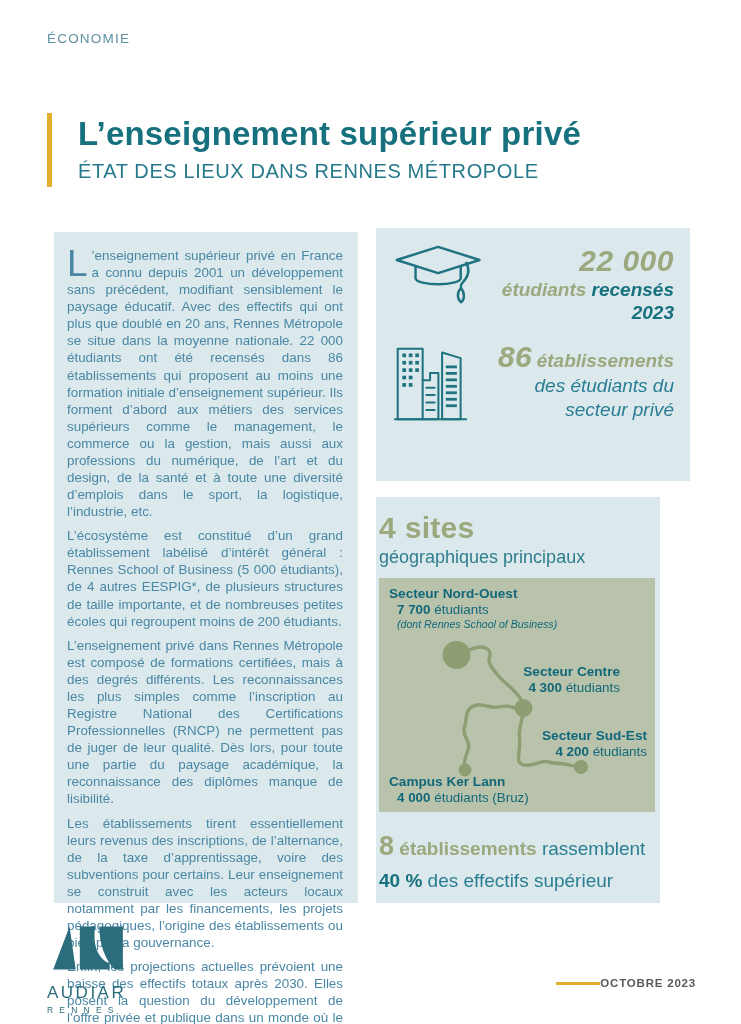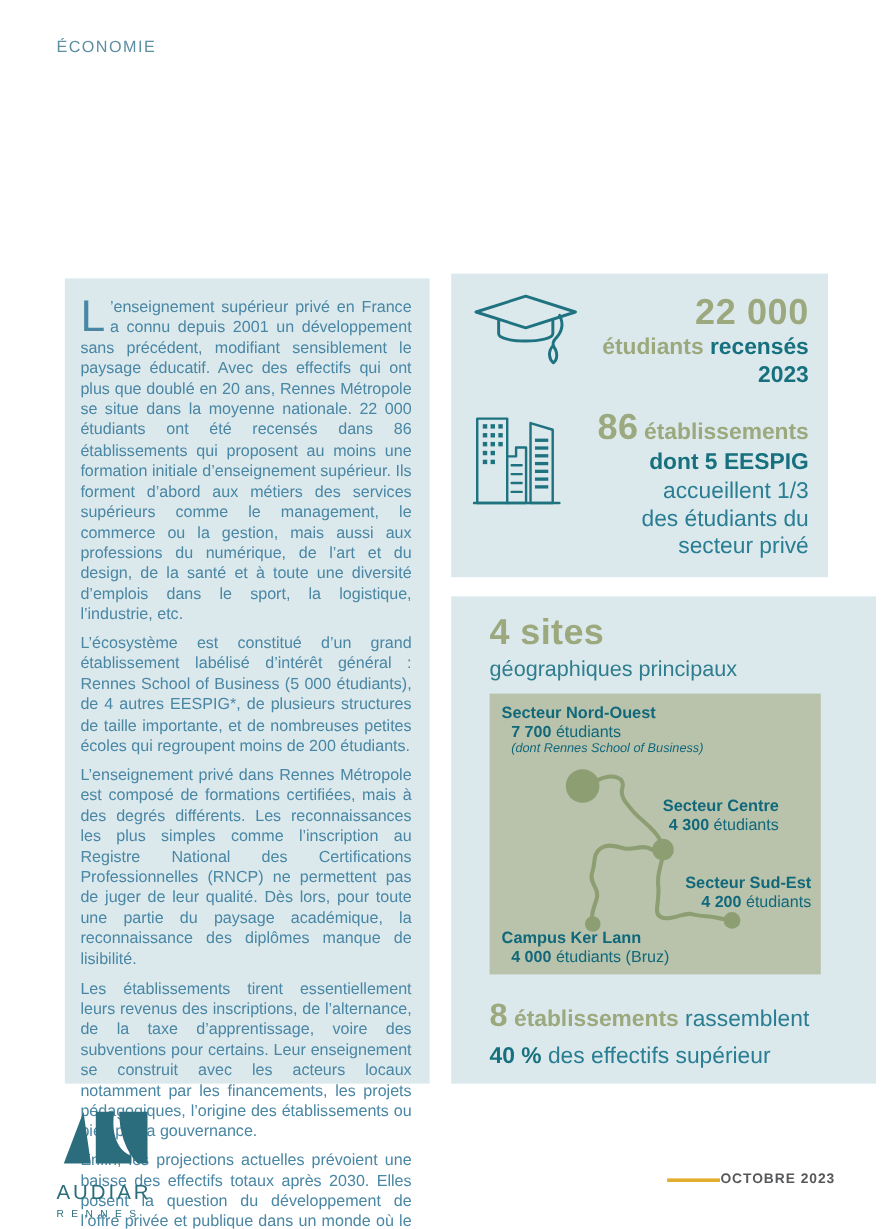--- a/index.html
+++ b/index.html
@@ -32,33 +32,33 @@
   .article-box{position:absolute;left:54px;top:232px;width:304px;height:671px;
     background:var(--box-bg);padding:15px 15px 12px 13px;}
   .article-body p{font-size:13.4px;line-height:1.275;color:var(--body-blue);
     text-align:justify;margin-bottom:7px;font-weight:500;}
   .dropcap{float:left;font-size:37px;line-height:0.82;padding-right:4px;padding-top:2px;
     font-weight:400;color:var(--body-blue);}
 
   
   .stat-box{position:absolute;left:376px;top:228px;width:314px;height:253px;
     background:var(--box-bg);padding:16px 16px 10px 18px;}
-  .stat-row{margin-bottom:16px;}
+  .stat-row{margin-bottom:16px;font-style:italic;}
   .icon-float{float:left;margin-right:8px;}
   .stat-text{text-align:right;color:var(--teal-dark);}
   .stat-num{font-size:30px;font-weight:700;color:var(--olive);letter-spacing:0.5px;}
   .stat-line{font-size:19px;font-weight:700;line-height:1.22;color:var(--teal-dark);}
   .olive-b{color:var(--olive);font-weight:700;}
   .teal-b{color:var(--teal-dark);font-weight:700;}
   .teal-r{color:var(--teal-mid);font-weight:500;}
   .stat-line.soft{font-weight:500;color:var(--teal-mid);}
 
   
-  .sites-box{position:absolute;left:376px;top:497px;width:354px;height:406px;
-    background:var(--box-bg);padding:14px 32px;}
+  .sites-box{position:absolute;left:376px;top:497px;width:284px;height:406px;
+    background:var(--box-bg);padding:14px 3px;}
   .sites-title{font-size:30px;font-weight:700;color:var(--olive);letter-spacing:0.3px;}
   .sites-subtitle{font-size:18px;font-weight:500;color:#2f7d8e;margin-top:2px;}
   .map{position:relative;width:276px;height:234px;background:var(--map-bg);margin-top:10px;}
   .map svg{position:absolute;left:0;top:0;}
   .map-label{position:absolute;color:#11687a;line-height:1.18;}
   .map-label .sec-name{font-size:13.6px;font-weight:700;}
   .map-label .sec-val{font-size:13.4px;font-weight:500;padding-left:8px;}
   .map-label .sec-val b{font-weight:700;}
   .map-label .sec-note{font-size:10.6px;font-style:italic;font-weight:500;padding-left:8px;}
   .lbl-nw{left:10px;top:8px;}
@@ -77,20 +77,24 @@
   .date-rule{width:44px;height:3px;background:var(--gold);}
   .date-text{font-size:11.5px;font-weight:600;color:var(--gray);letter-spacing:0.8px;}
 </style>
 </head>
 <body>
 
 <div class="page">
 
   <div class="category">ÉCONOMIE</div>
 
+  <div class="title-block">
+    <div class="page-title">L’enseignement supérieur privé</div>
+    <div class="page-subtitle">ÉTAT DES LIEUX DANS RENNES MÉTROPOLE</div>
+  </div>
 
   <div class="article-box">
     <div class="article-body">
         <p><span class="dropcap">L</span>’enseignement supérieur privé en France a connu depuis 2001 un développement sans précédent, modifiant sensiblement le paysage éducatif. Avec des effectifs qui ont plus que doublé en 20 ans, Rennes Métropole se situe dans la moyenne nationale. 22 000 étudiants ont été recensés dans 86 établissements qui proposent au moins une formation initiale d’enseignement supérieur. Ils forment d’abord aux métiers des services supérieurs comme le management, le commerce ou la gestion, mais aussi aux professions du numérique, de l’art et du design, de la santé et à toute une diversité d’emplois dans le sport, la logistique, l’industrie, etc.</p>
         <p>L’écosystème est constitué d’un grand établissement labélisé d’intérêt général : Rennes School of Business (5 000 étudiants), de 4 autres EESPIG*, de plusieurs structures de taille importante, et de nombreuses petites écoles qui regroupent moins de 200 étudiants.</p>
         <p>L’enseignement privé dans Rennes Métropole est composé de formations certifiées, mais à des degrés différents. Les reconnaissances les plus simples comme l’inscription au Registre National des Certifications Professionnelles (RNCP) ne permettent pas de juger de leur qualité. Dès lors, pour toute une partie du paysage académique, la reconnaissance des diplômes manque de lisibilité.</p>
         <p>Les établissements tirent essentiellement leurs revenus des inscriptions, de l’alternance, de la taxe d’apprentissage, voire des subventions pour certains. Leur enseignement se construit avec les acteurs locaux notamment par les financements, les projets pédagogiques, l’origine des établissements ou bien par la gouvernance.</p>
         <p>Enfin, les projections actuelles prévoient une baisse des effectifs totaux après 2030. Elles posent la question du développement de l’offre privée et publique dans un monde où le nombre d’étudiants diminuerait.</p>
       </div>
 
@@ -138,21 +142,20 @@
           <rect x="56" y="40" width="12" height="3"></rect>
             <rect x="56" y="47" width="12" height="3"></rect>
           <rect x="56" y="54" width="12" height="3"></rect>
             <rect x="56" y="61" width="12" height="3"></rect>
           <rect x="56" y="68" width="12" height="3"></rect>
         </g>
         <path d="M1,84 L78,84"></path>
       </svg>
       <div class="stat-text">
         <div><span class="stat-num">86</span> <span class="stat-line olive-b">établissements</span></div>
-        <div class="stat-line"><span class="teal-b">dont 5 EESPIG</span> <span class="teal-r">accueillent 1/3</span></div>
         <div class="stat-line soft">des étudiants du secteur privé</div>
       </div>
     </div>
   </div>
 
   <div class="sites-box">
     <div class="sites-title"><span>4</span> <span>sites</span></div>
     <div class="sites-subtitle">géographiques principaux</div>
 
     <div class="map">

